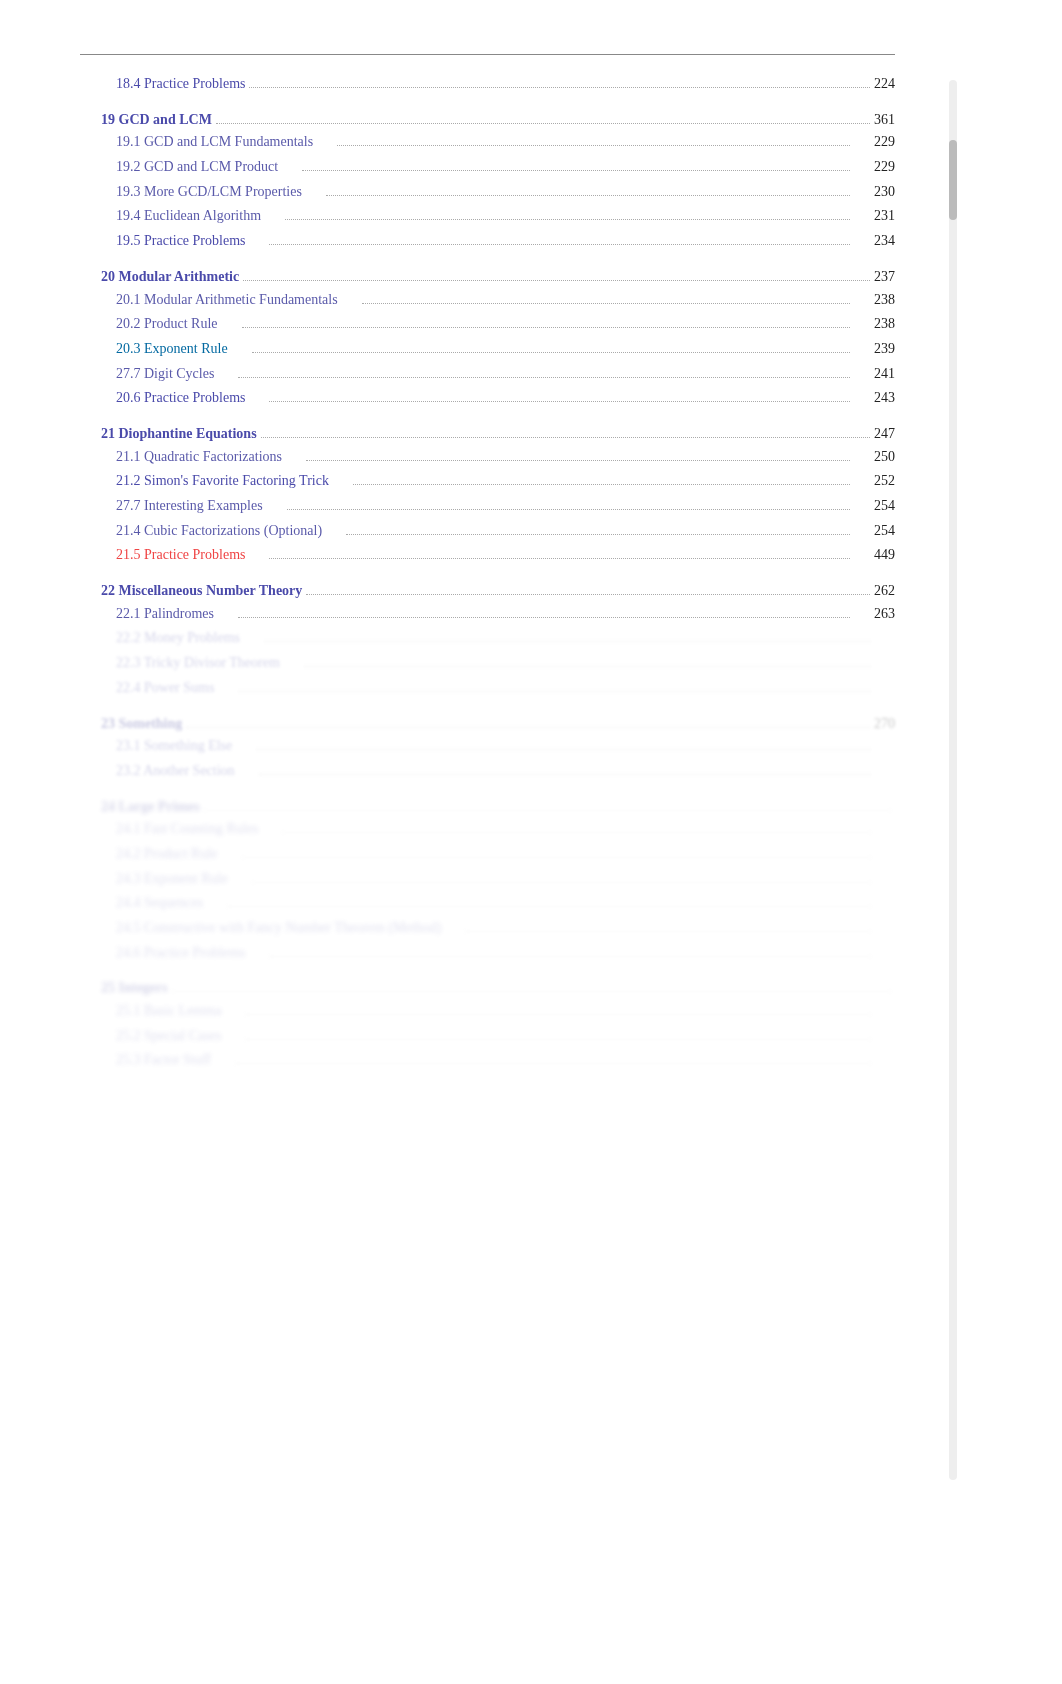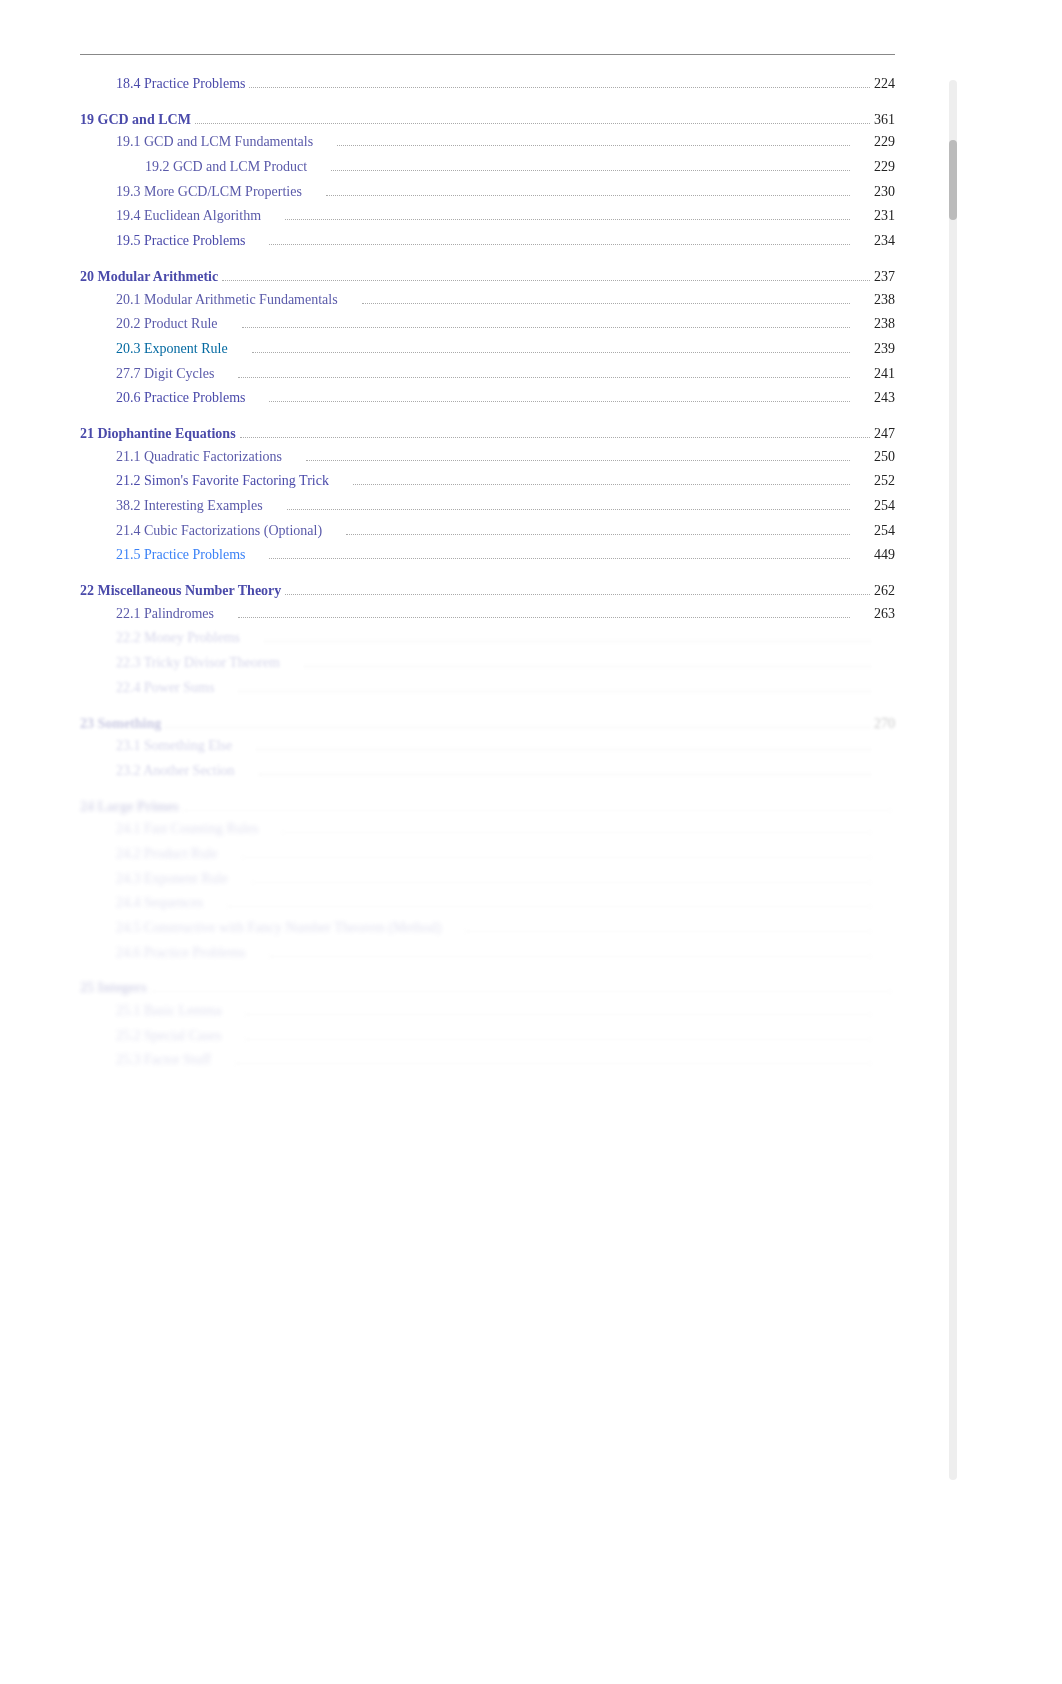--- a/index.html
+++ b/index.html
@@ -62,20 +62,21 @@
     .toc-page {
       white-space: nowrap;
       flex-shrink: 0;
       color: #222;
     }
     .section-group {
       margin-bottom: 14px;
     }
     .chapter-entry {
       margin-bottom: 1px;
+      margin-left: 21px;
     }
     .sub-entry {
       padding-left: 36px;
       gap: 20px;
     }
     
     .faded {
       opacity: 0.25;
       filter: blur(1.5px);
       pointer-events: none;
@@ -127,21 +128,21 @@
           <span class="toc-label"><a href="#" class="toc-label-bold" style="color: rgb(74, 74, 170); text-decoration: none; font-weight: bold;">19 GCD and LCM</a></span>
           <div class="toc-dots"></div>
           <span class="toc-page">361</span>
         </div>
         <div class="toc-entry sub-entry">
           <span class="toc-label"><span style="color: rgb(90, 90, 170);">19.1 GCD and LCM Fundamentals</span></span>
           <div class="toc-dots"></div>
           <span class="toc-page">229</span>
         </div>
         <div class="toc-entry sub-entry">
-          <span class="toc-label"><span style="color: rgb(90, 90, 170); margin-left: 29px;">19.2 GCD and LCM Product</span></span>
+          <span class="toc-label"><span style="color: rgb(90, 90, 170);">19.2 GCD and LCM Product</span></span>
           <div class="toc-dots"></div>
           <span class="toc-page">229</span>
         </div>
         <div class="toc-entry sub-entry">
           <span class="toc-label"><span style="color: rgb(90, 90, 170);">19.3 More GCD/LCM Properties</span></span>
           <div class="toc-dots"></div>
           <span class="toc-page">230</span>
         </div>
         <div class="toc-entry sub-entry">
           <span class="toc-label"><span style="color: rgb(90, 90, 170);">19.4 Euclidean Algorithm</span></span>
@@ -196,31 +197,31 @@
           <span class="toc-label"><span style="color: rgb(90, 90, 170);">21.1 Quadratic Factorizations</span></span>
           <div class="toc-dots"></div>
           <span class="toc-page">250</span>
         </div>
         <div class="toc-entry sub-entry">
           <span class="toc-label"><a href="#" style="color: rgb(74, 74, 170); text-decoration: none; font-weight: normal;">21.2 Simon's Favorite Factoring Trick</a></span>
           <div class="toc-dots"></div>
           <span class="toc-page">252</span>
         </div>
         <div class="toc-entry sub-entry">
-          <span class="toc-label"><span style="color: rgb(90, 90, 170);">38.2 Interesting Examples</span></span>
+          <span class="toc-label"><span style="color: rgb(90, 90, 170);">27.7 Interesting Examples</span></span>
           <div class="toc-dots"></div>
           <span class="toc-page">254</span>
         </div>
         <div class="toc-entry sub-entry">
           <span class="toc-label"><span style="color: rgb(90, 90, 170);">21.4 Cubic Factorizations (Optional)</span></span>
           <div class="toc-dots"></div>
           <span class="toc-page">254</span>
         </div>
         <div class="toc-entry sub-entry">
-          <span class="toc-label"><a href="#" style="color: #3b82f6; text-decoration: none; font-weight: normal;">21.5 Practice Problems</a></span>
+          <span class="toc-label"><a href="#" style="color: #ef4444; text-decoration: none; font-weight: normal;">21.5 Practice Problems</a></span>
           <div class="toc-dots"></div>
           <span class="toc-page">449</span>
         </div>
       </div>
       <div class="section-group">
         <div class="toc-entry chapter-entry">
           <span class="toc-label"><a href="#" class="toc-label-bold" style="color: rgb(74, 74, 170); text-decoration: none; font-weight: bold;">22 Miscellaneous Number Theory</a></span>
           <div class="toc-dots"></div>
           <span class="toc-page">262</span>
         </div>

